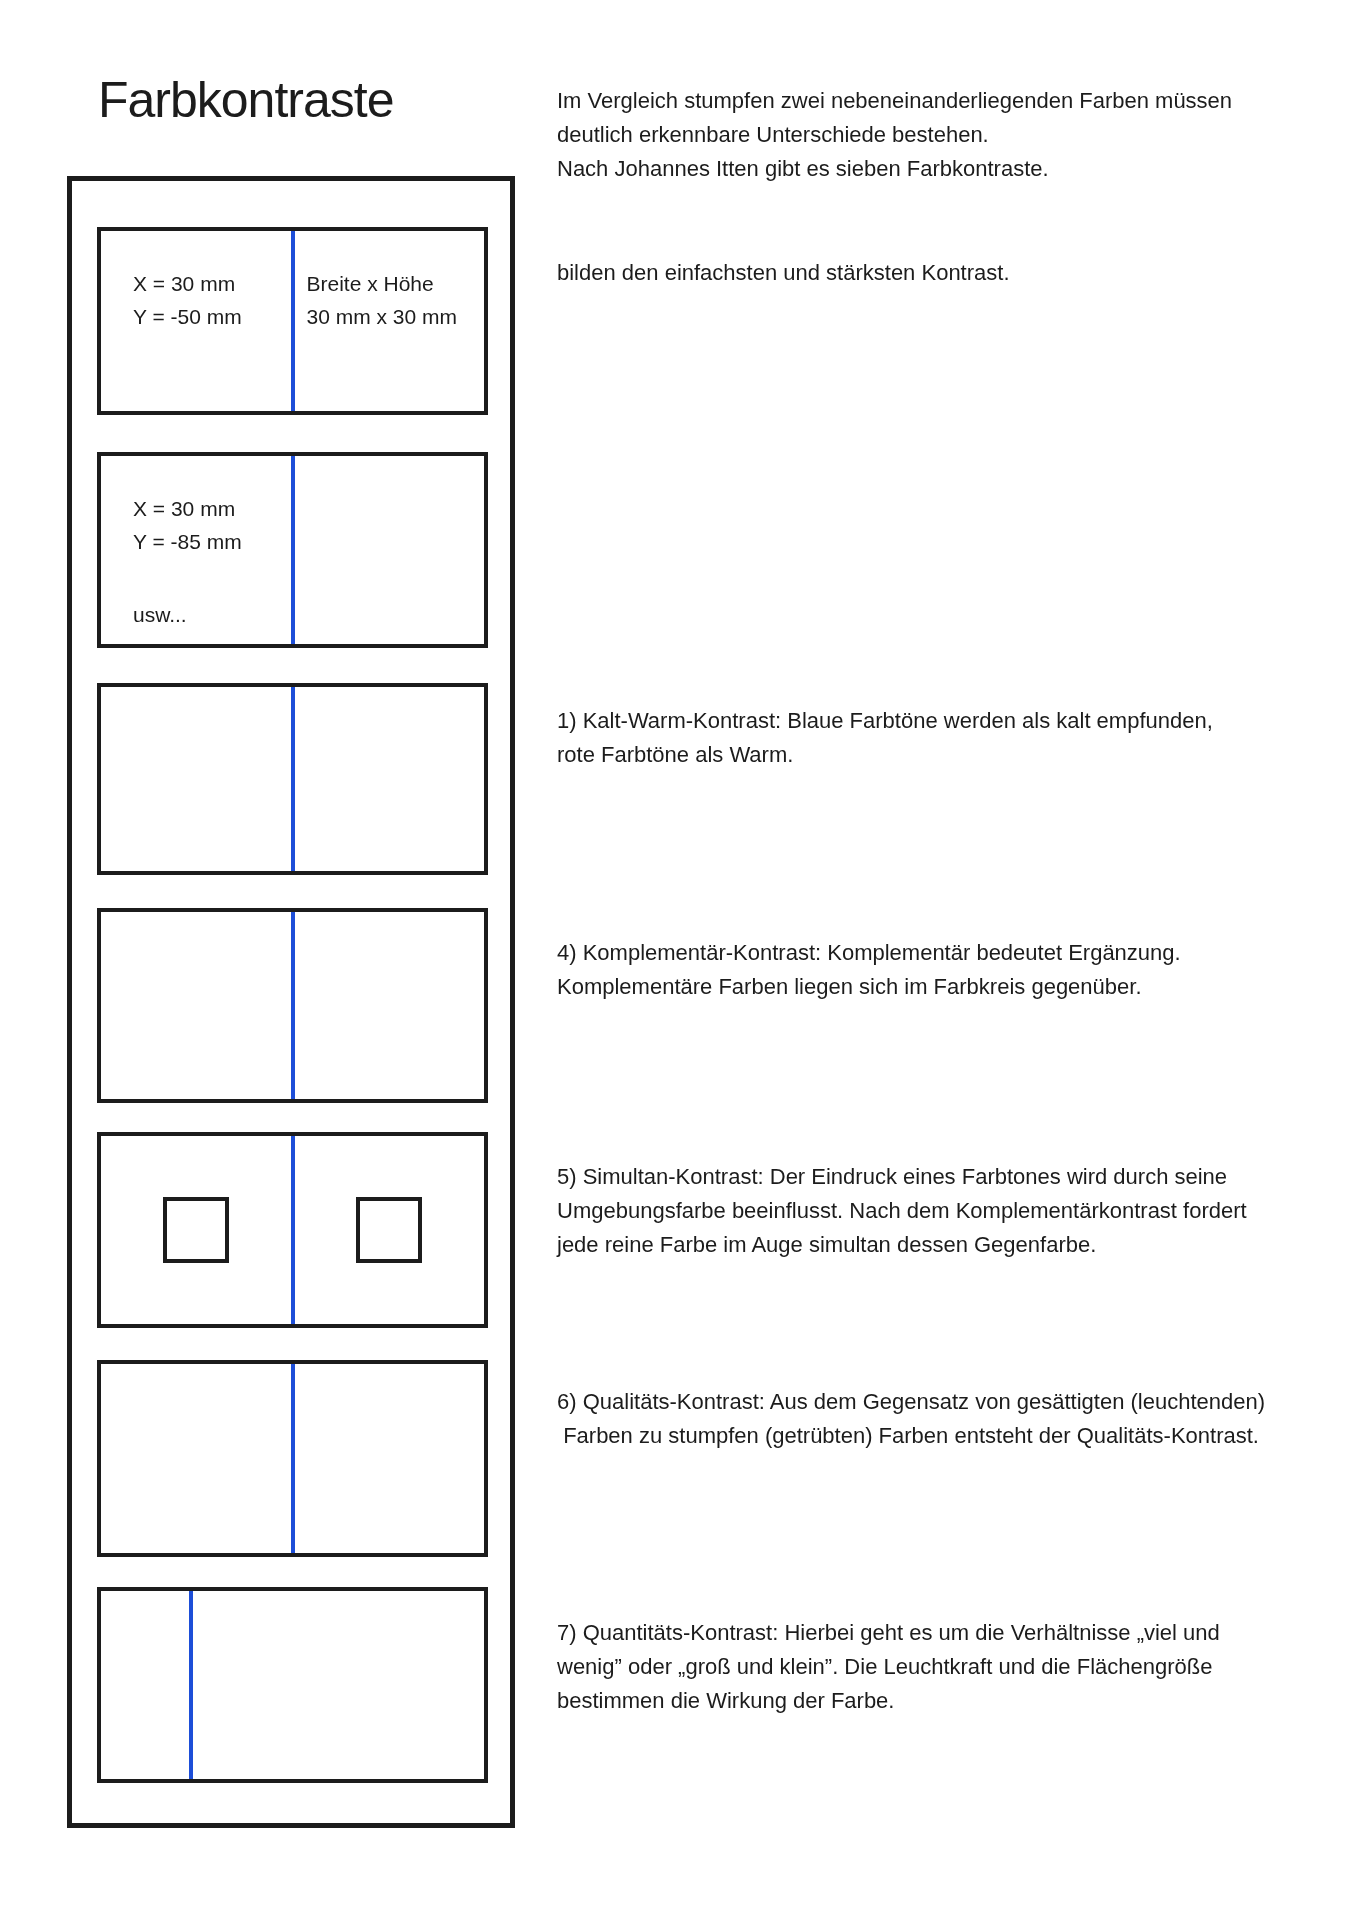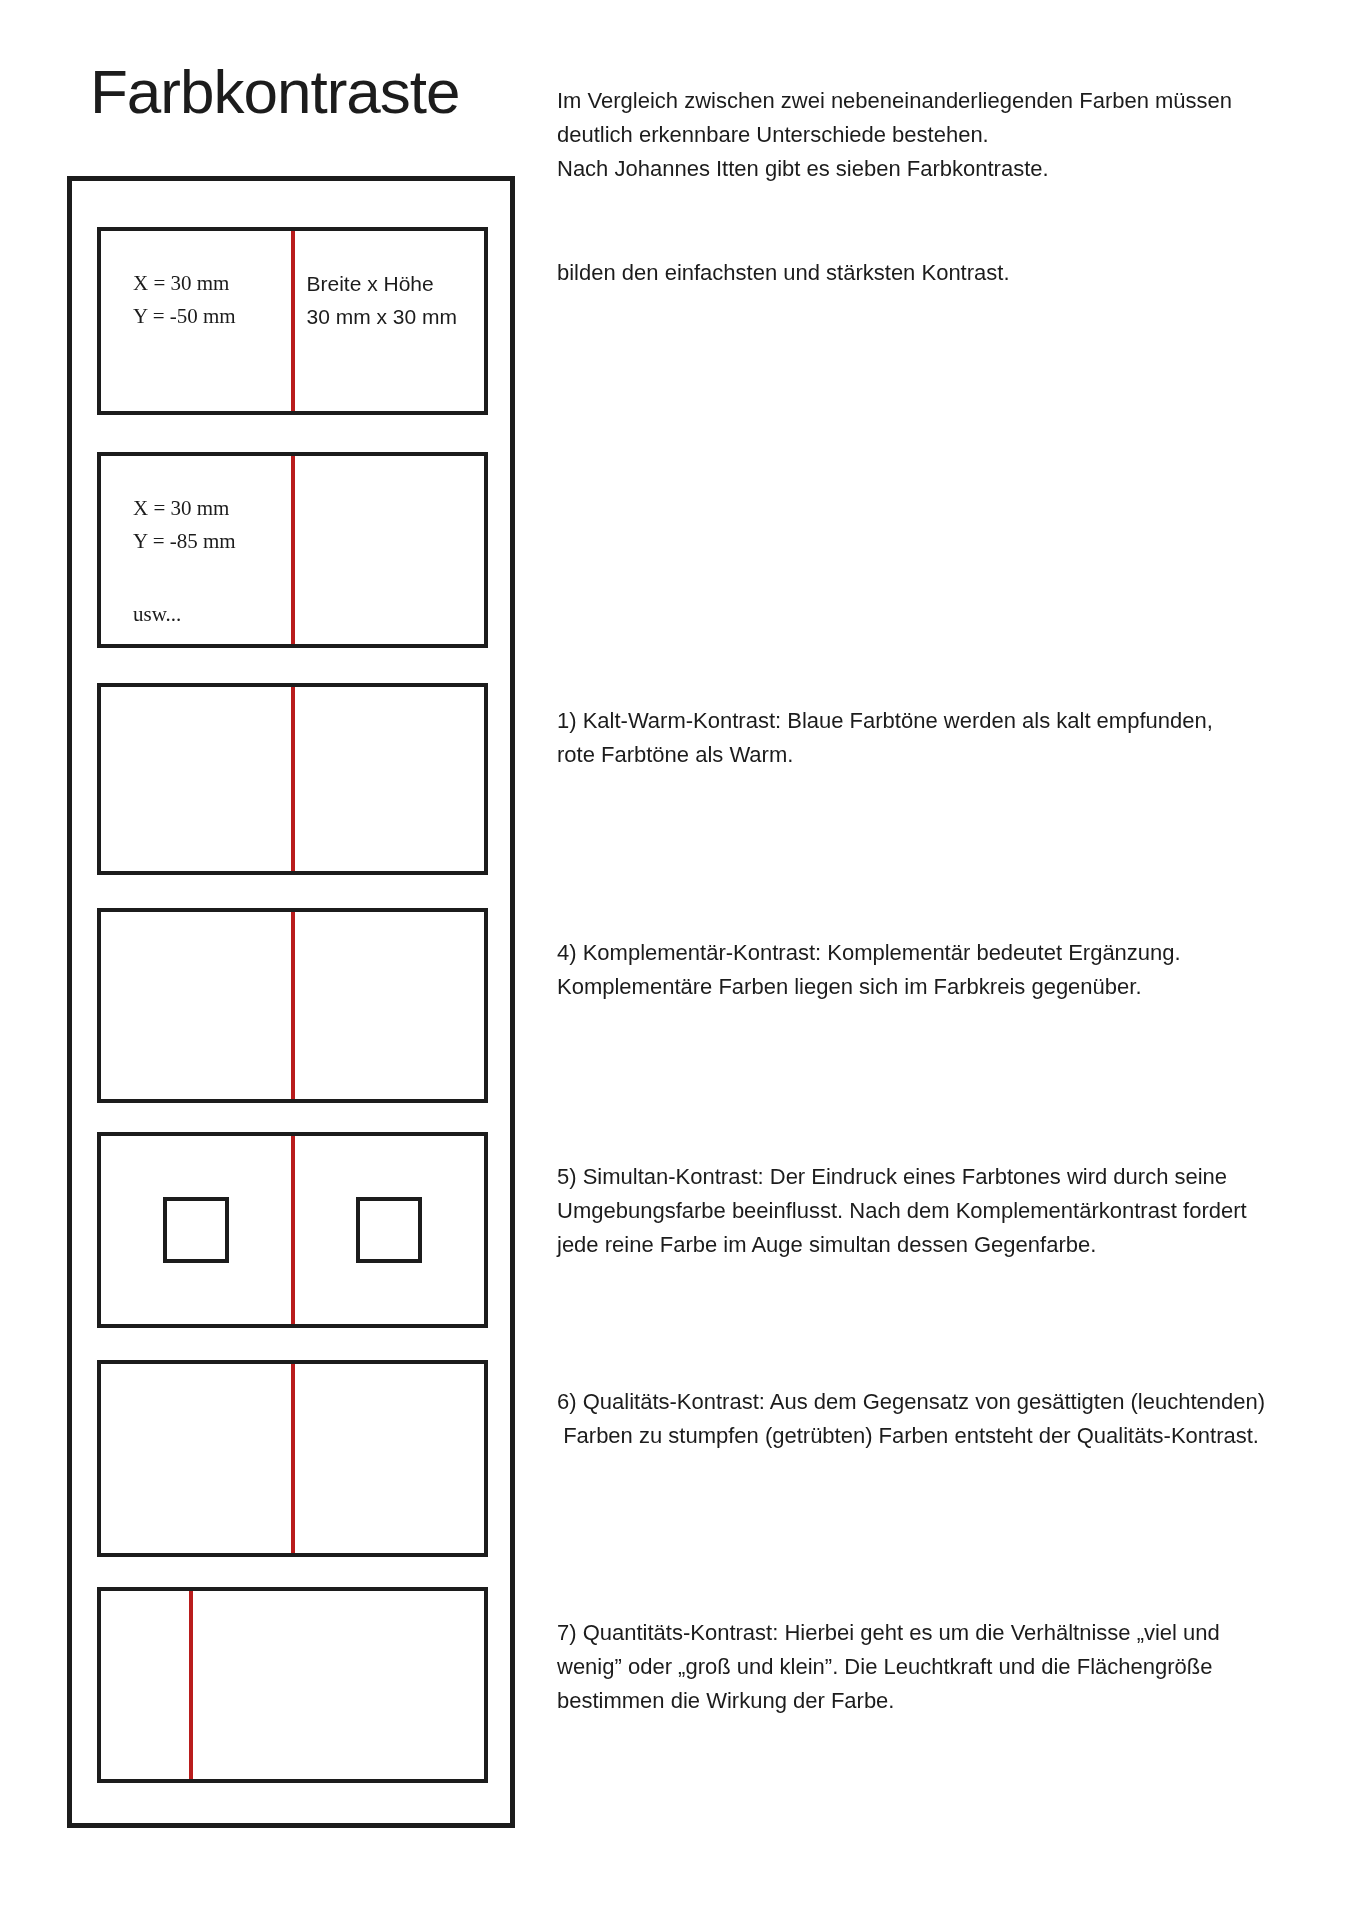--- a/index.html
+++ b/index.html
@@ -11,25 +11,25 @@
     font-family: "Liberation Sans", sans-serif;
     color: #1c1c1c;
     overflow: hidden;
   }
 
   
   .doc-title {
     position: absolute;
     left: 90px;
     top: 52px;
-    font-size: 62px;
+    font-size: 50px;
     letter-spacing: -1px;
     line-height: 80px;
     font-weight: normal;
-    margin: 0;
+    margin: 8px;
     white-space: nowrap;
   }
 
   
   .panel {
     position: absolute;
     left: 67px;
     top: 176px;
     width: 448px;
     height: 1652px;
@@ -41,21 +41,21 @@
   .pairbox {
     position: absolute;
     left: 25px;
     width: 391px;
     border: 4px solid #1c1c1c;
     box-sizing: border-box;
     display: flex;
     background: #ffffff;
   }
   .cell { flex: 1 1 0; box-sizing: border-box; }
-  .cell.left-cell { border-right: 4px solid #b91c1c; font-family: Liberation Serif, serif; }
+  .cell.left-cell { border-right: 4px solid #1d4ed8; }
   .cell.narrow { flex: 0 0 92px; }
 
   .cell-text {
     padding: 36px 8px 0 32px;
     font-size: 21px;
     line-height: 33px;
     white-space: nowrap;
   }
   .cell-text.right-pad { padding-left: 12px; }
   .cell-note { margin-top: 40px; }
@@ -155,21 +155,21 @@
     </div>
 
     <div class="pairbox b7">
       <div class="cell left-cell narrow"></div>
       <div class="cell"></div>
     </div>
 
   </div>
 
   <div class="para t-intro">
-    <div class="line">Im Vergleich zwischen zwei nebeneinanderliegenden Farben müssen</div>
+    <div class="line">Im Vergleich stumpfen zwei nebeneinanderliegenden Farben müssen</div>
     <div class="line">deutlich erkennbare Unterschiede bestehen.</div>
     <div class="line">Nach Johannes Itten gibt es sieben Farbkontraste.</div>
   </div>
 
   <div class="para t-item1">
     <div class="line">bilden den einfachsten und stärksten Kontrast.</div>
   </div>
 
 
   <div class="para t-item3">

